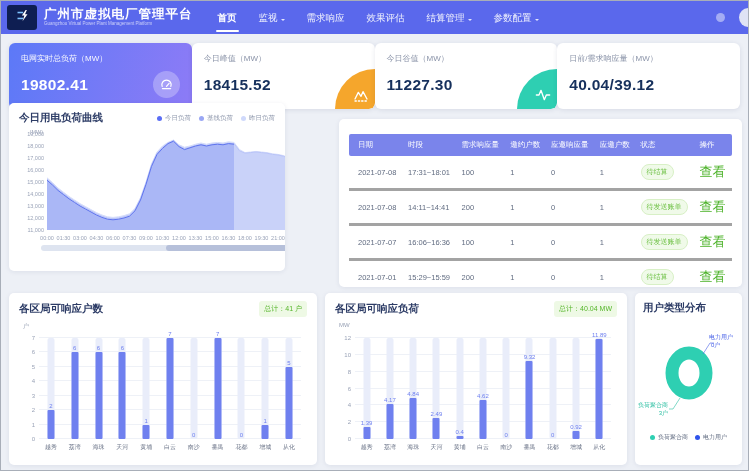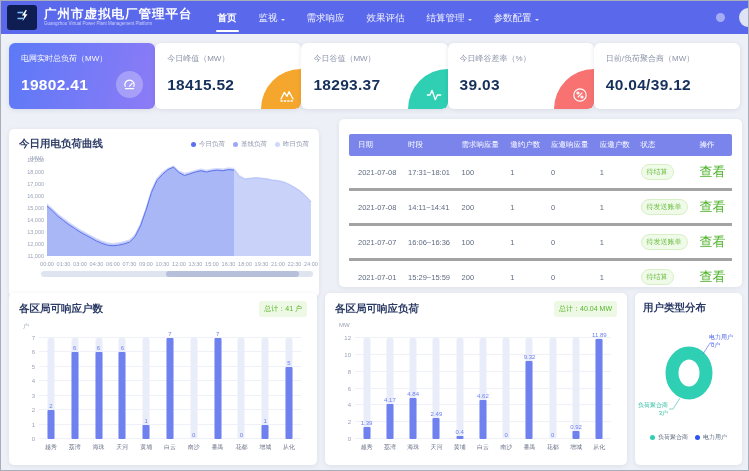--- a/index.html
+++ b/index.html
@@ -46,21 +46,21 @@
 
   
   .panel{position:absolute;background:#fff;border-radius:5px;box-shadow:0 1px 5px rgba(30,40,90,.08);
          padding:8px 10px;box-sizing:border-box;overflow:hidden;}
   .panel-head{display:flex;justify-content:space-between;align-items:center;}
   .panel-title{font-size:10.5px;font-weight:bold;color:#2d3c66;white-space:nowrap;}
   .green-badge{font-size:7px;color:#55b529;background:#eef9e5;padding:3px 5px;border-radius:3px;
                white-space:nowrap;}
 
   
-  #load-panel{top:128px;left:8px;width:310px;height:168px;}
+  #load-panel{top:102px;left:8px;width:276px;height:168px;}
   .legend{display:flex;gap:8px;align-items:center;font-size:6.5px;color:#8d96ab;}
   .legend-item{display:flex;align-items:center;gap:3px;cursor:pointer;white-space:nowrap;}
   .legend-dot{width:5px;height:5px;border-radius:50%;}
   #load-svg{overflow:visible;display:block;margin-top:3px;}
   #load-svg text{font-size:5.5px;fill:#9aa3b8;}
   .scrollbar{position:relative;margin:3px 0 0 22px;width:272px;height:6px;background:#dee4f0;border-radius:3px;}
   .scroll-thumb{position:absolute;top:0;height:6px;background:#b6c0da;border-radius:3px;}
 
   
   #table-panel{top:118px;left:338px;width:403px;height:168px;}
@@ -152,41 +152,29 @@
     <div class="kpi-value">18415.52</div>
         <div class="kpi-wedge" style="background: rgb(245, 166, 44);">
           <svg viewBox="0 0 24 24" fill="none" stroke="currentColor" stroke-width="2" stroke-linecap="round" stroke-linejoin="round">
             <path d="M3 18l5-10 4 6 3-7 6 11"></path>
             <path d="M3 21h18" stroke-dasharray="2 3"></path>
           </svg>
         </div>
       </div>
       <div class="kpi-card">
         <div class="kpi-label">今日谷值（MW）</div>
-    <div class="kpi-value">18293.37</div>
+    <div class="kpi-value">11227.30</div>
         <div class="kpi-wedge" style="background: rgb(46, 207, 178);">
           <svg viewBox="0 0 24 24" fill="none" stroke="currentColor" stroke-width="2" stroke-linecap="round" stroke-linejoin="round">
             <path d="M2 12h4l3-7 5 14 3-7h5"></path>
           </svg>
         </div>
       </div>
       <div class="kpi-card">
-        <div class="kpi-label">今日峰谷差率（%）</div>
-    <div class="kpi-value">39.03</div>
-        <div class="kpi-wedge" style="background: rgb(248, 114, 114);">
-          <svg viewBox="0 0 24 24" fill="none" stroke="currentColor" stroke-width="1.8">
-            <circle cx="12" cy="12" r="9.3"></circle>
-            <path d="M8.5 15.5l7-7"></path>
-            <circle cx="9" cy="9" r="1.5"></circle>
-            <circle cx="15" cy="15" r="1.5"></circle>
-          </svg>
-        </div>
-      </div>
-      <div class="kpi-card">
-        <div class="kpi-label">日前/负荷聚合商（MW）</div>
+        <div class="kpi-label">日前/需求响应量（MW）</div>
     <div class="kpi-value">40.04/39.12</div>
       </div>
     </div>
 
   <div class="panel" id="load-panel">
     <div class="panel-head">
       <div class="panel-title">今日用电负荷曲线</div>
       <div class="legend">
           <span class="legend-item">
             <span class="legend-dot" style="background:#5b6ef5"></span>

